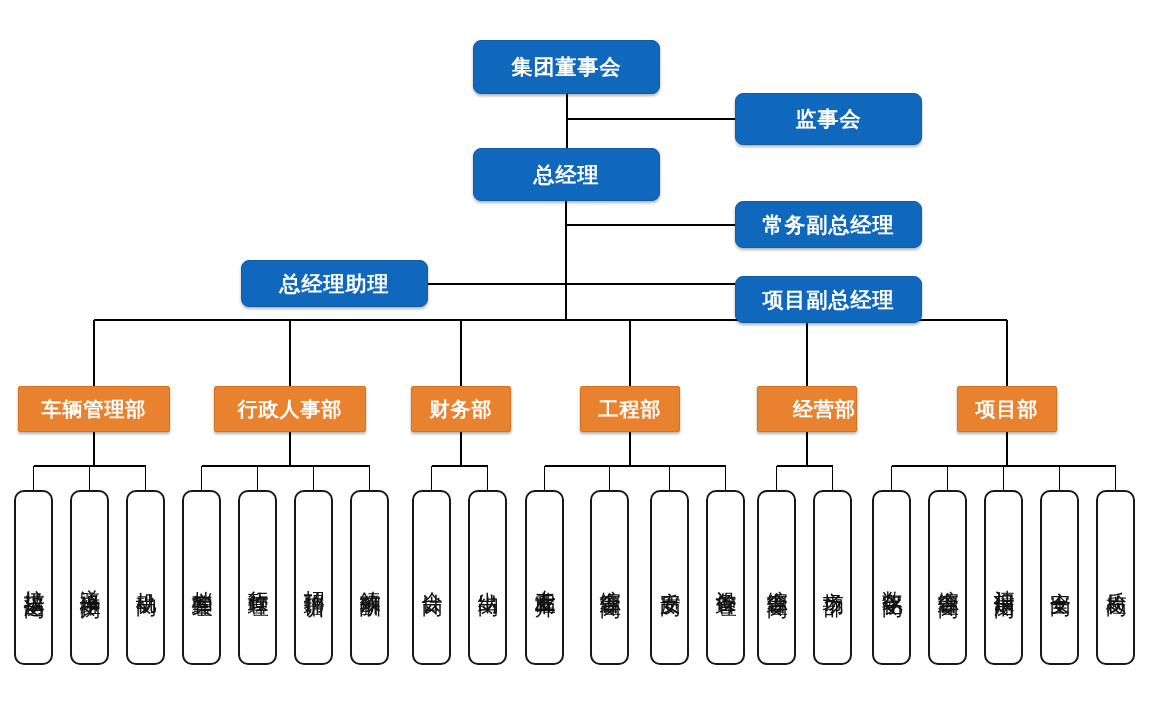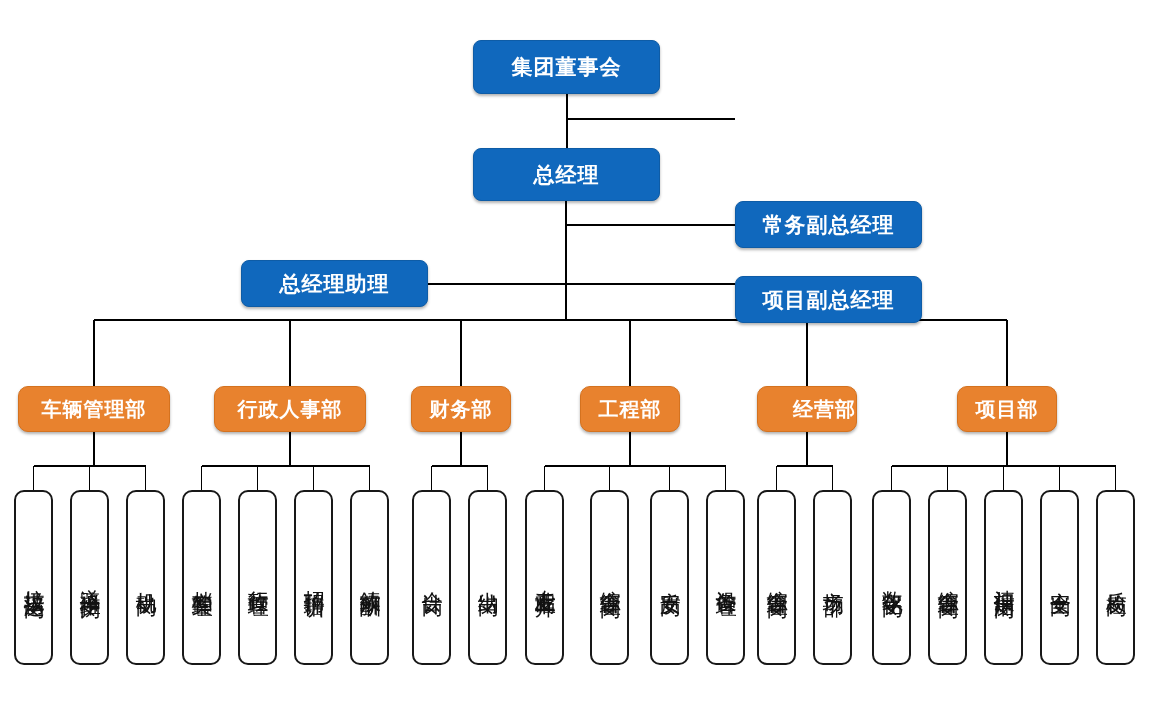--- a/index.html
+++ b/index.html
@@ -37,21 +37,21 @@
     font-size:21px;
     font-weight:700;
     letter-spacing:1px;
     box-shadow:0 2px 3px rgba(0,0,0,.30);
     z-index:3;
   }
   
   .orange{
     background:#e8822e;
     border:1px solid #d4721f;
-    border-radius:10px;
+    border-radius:2px;
     color:#ffffff;
     font-size:20px;
     font-weight:700;
     letter-spacing:1px;
     box-shadow:0 2px 3px rgba(0,0,0,.30);
     z-index:3;
   }
   
   .leaf{
     background:#ffffff;
@@ -124,20 +124,23 @@
       <line x1="947.5" y1="466" x2="947.5" y2="490" stroke="#000000" stroke-width="1.6" shape-rendering="crispEdges"></line>
       <line x1="1003.5" y1="466" x2="1003.5" y2="490" stroke="#000000" stroke-width="1.6" shape-rendering="crispEdges"></line>
       <line x1="1059.5" y1="466" x2="1059.5" y2="490" stroke="#000000" stroke-width="1.6" shape-rendering="crispEdges"></line>
       <line x1="1115.5" y1="466" x2="1115.5" y2="490" stroke="#000000" stroke-width="1.6" shape-rendering="crispEdges"></line>
     </svg>
 
   <div class="node blue" id="n-board" style="left: 473px; top: 40px; width: 187px; height: 54px;">
       <span>集团董事会</span>
     </div>
 
+  <div class="node blue" id="n-sup" style="left: 735px; top: 93px; width: 187px; height: 52px;">
+      <span>监事会</span>
+    </div>
 
   <div class="node blue" id="n-gm" style="left: 473px; top: 148px; width: 187px; height: 53px;">
       <span>总经理</span>
     </div>
 
   <div class="node blue" id="n-evp" style="left: 735px; top: 201px; width: 187px; height: 47px;">
       <span>常务副总经理</span>
     </div>
 
   <div class="node blue" id="n-pvp" style="left: 735px; top: 276px; width: 187px; height: 47px;">

